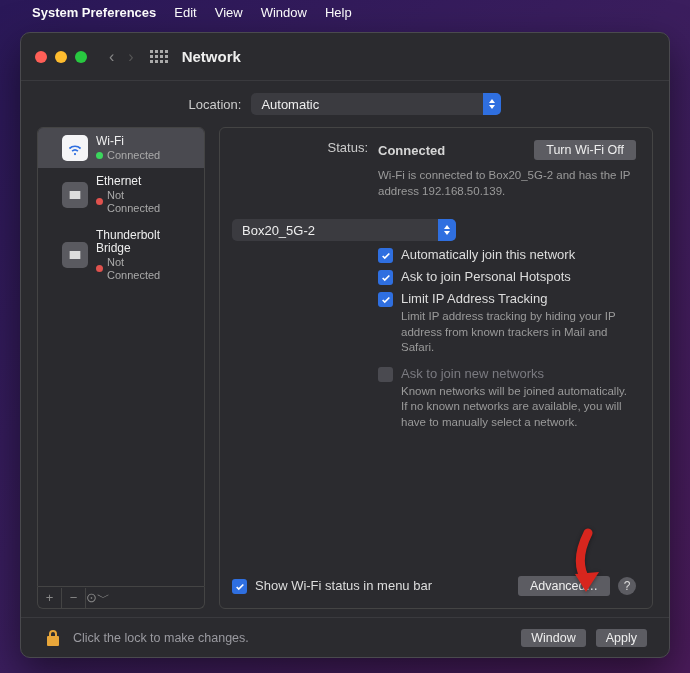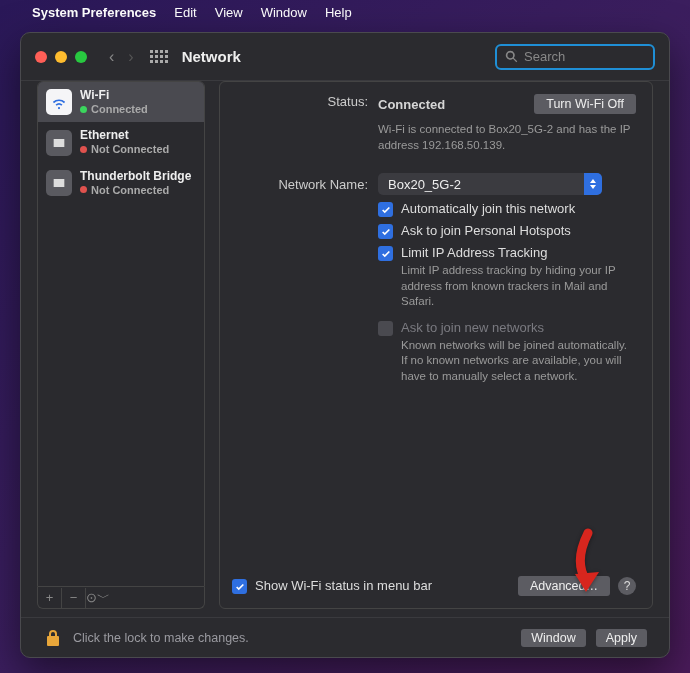--- a/index.html
+++ b/index.html
@@ -22,21 +22,21 @@
 .select { position: relative; background: #3b3b40; border-radius: 5px; height: 22px; display: flex; align-items: center; padding: 0 26px 0 10px; color: #eee; font-size: 13px; }
 .select.loc { width: 250px; }
 .select.net { width: 224px; }
 .select .chev { position: absolute; right: 0; top: 0; height: 100%; width: 18px; background: #2f6fe0; border-radius: 0 5px 5px 0; display: flex; flex-direction: column; align-items: center; justify-content: center; gap: 0; }
 .select .chev::before, .select .chev::after { content: ""; border-left: 3px solid transparent; border-right: 3px solid transparent; }
 .select .chev::before { border-bottom: 4px solid #fff; margin-bottom: 1px; }
 .select .chev::after { border-top: 4px solid #fff; margin-top: 1px; }
 .body { flex: 1; display: flex; padding: 0 16px 8px 16px; gap: 14px; }
 .sidebar { width: 168px; display: flex; flex-direction: column; }
 .svcs { flex: 1; border: 1px solid #444; border-radius: 6px 6px 0 0; background: #2a2a2e; overflow: hidden; }
-.svc { display: flex; align-items: center; gap: 8px; padding: 7px 8px; font-weight: bold; }
+.svc { display: flex; align-items: center; gap: 8px; padding: 7px 24px; }
 .svc.sel { background: #4a4a50; }
 .svc .ic { width: 26px; height: 26px; border-radius: 5px; display: flex; align-items: center; justify-content: center; flex-shrink: 0; }
 .svc .ic.wifi { background: #f5f5f7; }
 .svc .ic.eth  { background: #5a5a60; }
 .svc .txt { display: flex; flex-direction: column; line-height: 1.15; }
 .svc .nm { color: #eee; font-size: 12px; }
 .svc .st { font-size: 11px; color: #aaa; display:flex; align-items:center; gap:4px;}
 .dot { width:7px; height:7px; border-radius:50%; display:inline-block;}
 .dot.g{background:#3bd65d;} .dot.r{background:#e0524e;}
 .svc-ctl { height: 22px; border: 1px solid #444; border-top: none; border-radius: 0 0 6px 6px; background:#2a2a2e; display:flex; align-items:center; }
@@ -97,28 +97,29 @@
         <i></i>
         <i></i>
         <i></i>
         <i></i>
         <i></i>
         <i></i>
         <i></i>
         <i></i>
     </div>
     <div class="title">Network</div>
-    <div class="search">
-      <svg viewBox="0 0 16 16">
-          <path d="M6.5 1a5.5 5.5 0 014.38 8.83l4.15 4.14-1.06 1.06-4.14-4.15A5.5 5.5 0 116.5 1zm0 2a3.5 3.5 0 100 7 3.5 3.5 0 000-7z"></path>
-        </svg>
-      <span>Search</span>
-    </div>
-  </div>
-
+  </div>
+
+  <div class="locrow">
+    <span class="lbl" style="width:auto">Location:</span>
+    <div class="select loc">
+      <span>Automatic</span>
+      <span class="chev"></span>
+    </div>
+  </div>
 
   <div class="body">
 
     <div class="sidebar">
       <div class="svcs">
 
         <div class="svc sel">
           <div class="ic wifi">
             <svg width="18" height="18" viewBox="0 0 24 24">
                 <path fill="#2f6fe0" d="M12 18.5a1.5 1.5 0 100 3 1.5 1.5 0 000-3zm-4.6-3.1a7 7 0 019.2 0l-1.5 1.7a4.7 4.7 0 00-6.2 0zM3.8 11.8a12 12 0 0116.4 0l-1.5 1.7a9.7 9.7 0 00-13.4 0z"></path>
@@ -180,21 +181,20 @@
           <span style="flex:1"></span>
           <button class="btn">Turn Wi-Fi Off</button>
         </div>
       </div>
       <div class="row">
           <div class="lbl"></div>
         <div class="val desc">Wi-Fi is connected to Box20_5G-2 and has the IP address 192.168.50.139.</div>
       </div>
 
       <div class="row" style="margin-top:14px;align-items:center;">
-        <div class="lbl">Network Name:</div>
         <div class="val">
           <div class="select net">
             <span>Box20_5G-2</span>
             <span class="chev"></span>
           </div>
         </div>
       </div>
 
       <div class="row">
           <div class="lbl"></div>

